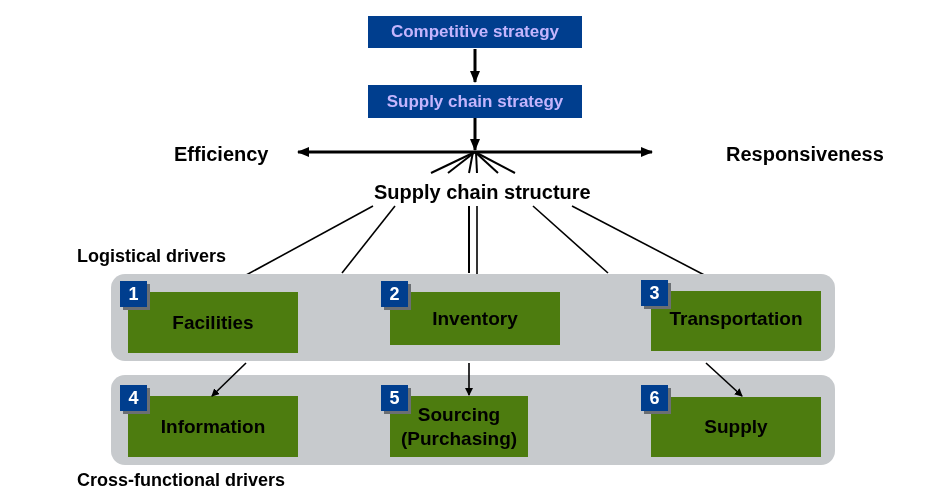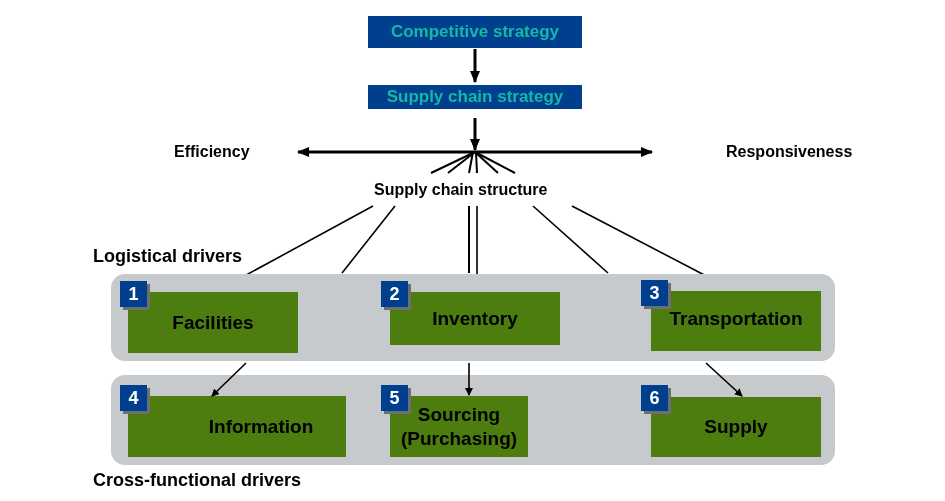--- a/index.html
+++ b/index.html
@@ -1,21 +1,21 @@
 <!DOCTYPE html>
 <html><head>
   <meta charset="utf-8">
   <style>
     html, body { margin:0; padding:0; background:#ffffff; }
     body { width:945px; height:501px; position:relative; overflow:hidden;
            font-family:"Liberation Sans", sans-serif; font-weight:bold; color:#000; }
-    .navy-box { position:absolute; background:#003e8e; color:#14b8a6; font-size:17px;
+    .navy-box { position:absolute; background:#003e8e; color:#c4b5fd; font-size:17px;
                 display:flex; align-items:center; justify-content:center; }
-    .label { position:absolute; font-size:16px; white-space:nowrap; }
-    .section-label { position:absolute; font-size:18px; white-space:nowrap;margin-left:16px; }
+    .label { position:absolute; font-size:20px; white-space:nowrap; }
+    .section-label { position:absolute; font-size:18px; white-space:nowrap; }
     .panel { position:absolute; background:#c7cacd; border-radius:14px; }
     .driver { position:absolute; background:#4d7c0f; font-size:19px; text-align:center;
               display:flex; align-items:center; justify-content:center; line-height:24px; }
     .badge { position:absolute; width:27px; height:26px; background:#003e8e; color:#fff;
              font-size:18px; display:flex; align-items:center; justify-content:center;
              box-shadow:3px 3px 0 #6b6f73; }
     svg.lines { position:absolute; left:0; top:0; }
   </style>
 </head>
 <body>
@@ -47,21 +47,21 @@
   <line x1="395" y1="206" x2="342" y2="273" stroke="#000" stroke-width="1.6"></line>
   <line x1="469" y1="206" x2="469" y2="273" stroke="#000" stroke-width="2"></line>
   <line x1="477" y1="206" x2="477" y2="292" stroke="#000" stroke-width="1.6" marker-end="url(#ah)"></line>
   <line x1="533" y1="206" x2="608" y2="273" stroke="#000" stroke-width="1.6"></line>
   <line x1="572" y1="206" x2="735" y2="291" stroke="#000" stroke-width="1.6" marker-end="url(#ah)"></line>
 </svg>
 
 <div class="navy-box" style="left:368px; top:16px; width:214px; height:32px;">
   <span>Competitive strategy</span>
 </div>
-<div class="navy-box" style="left:368px; top:85px; width:214px; height:24px;">
+<div class="navy-box" style="left:368px; top:85px; width:214px; height:33px;">
   <span>Supply chain strategy</span>
 </div>
 
 <div class="label" style="left:174px; top:143px;">Efficiency</div>
 <div class="label" style="left:680px; top:143px;margin-left:46px;">Responsiveness</div>
 
 <div class="label" style="left:374px; top:181px;text-align:right;">Supply chain structure</div>
 
 <div class="section-label" style="left:77px; top:246px;">Logistical drivers</div>
 
@@ -83,21 +83,21 @@
 
 <div class="driver" style="left:651px; top:291px; width:170px; height:60px; padding-bottom:4px; box-sizing:border-box;">
   <span>Transportation</span>
 </div>
 <div class="badge" style="left:641px; top:280px;">
   <span>3</span>
 </div>
 
 <div class="panel" style="left:111px; top:375px; width:724px; height:90px;"></div>
 
-<div class="driver" style="left:128px; top:396px; width:170px; height:61px;padding-left:48px;">
+<div class="driver" style="left:128px; top:396px; width:170px; height:61px;">
   <span>Information</span>
 </div>
 <div class="badge" style="left:120px; top:385px;">
   <span>4</span>
 </div>
 
 <div class="driver" style="left:390px; top:396px; width:138px; height:61px; white-space:pre-line;">
   <span>Sourcing
 (Purchasing)</span>
 </div>

